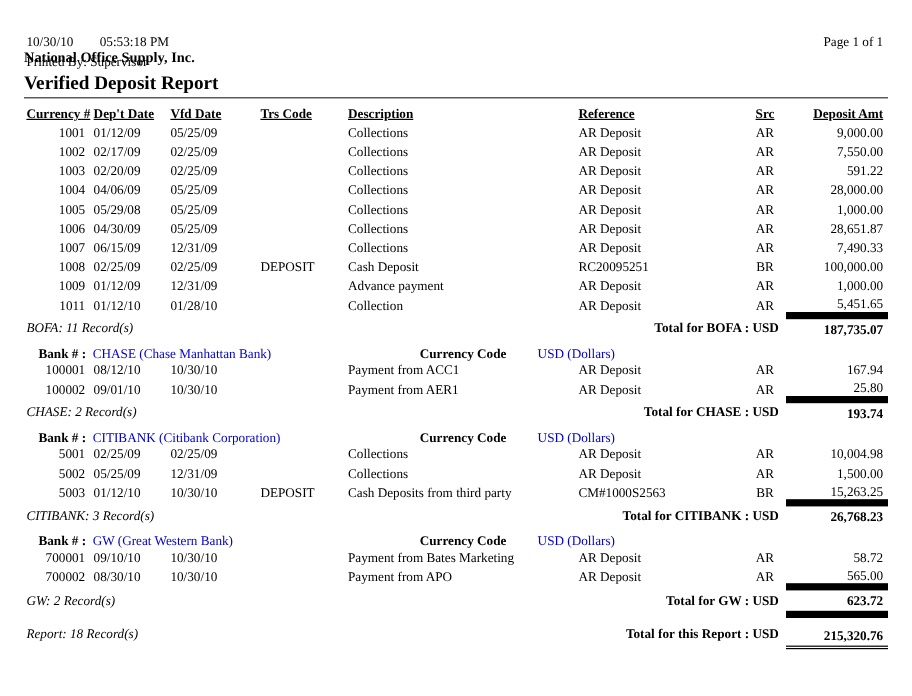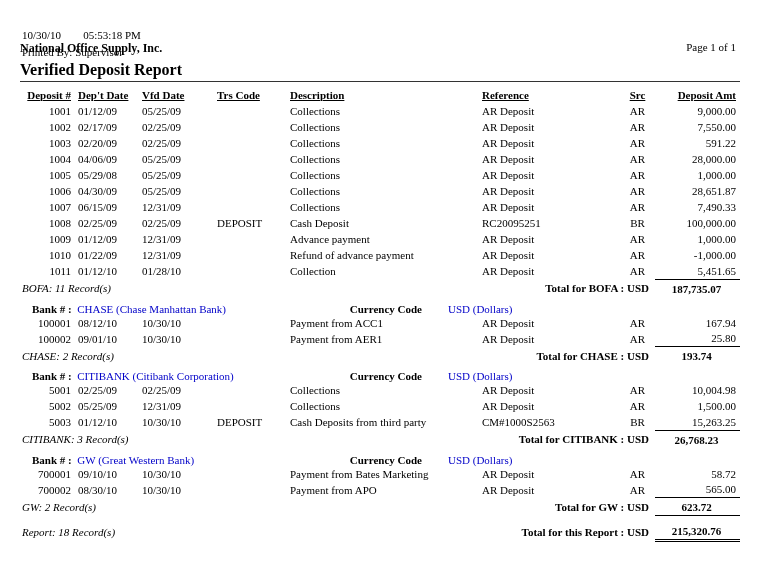--- a/index.html
+++ b/index.html
@@ -10,21 +10,21 @@
     font-size: 11px; padding: 27px 20px 0 20px; position: relative; overflow: hidden;
   }
   
   .page-header { position: relative; height: 52px; }
   .ph-left { position: absolute; left: 2px; top: 2px; }
   .ph-time { margin-left: 22px; }
   .ph-printed { margin-top: 5px; }
   .ph-center { position: absolute; left: 0; right: 0; top: 14px; }
   .ph-company { font-weight: bold; font-size: 12px; }
   .ph-title { font-weight: bold; font-size: 16px; margin-top: 5px; }
-  .ph-right { position: absolute; right: 4px; top: 14px; }
+  .ph-right { position: absolute; right: 4px; top: 2px; }
   .rule { border-top: 1px solid #333; margin-top: 2px; }
   
   table.report { width: 720px; border-collapse: collapse; table-layout: fixed; margin-top: 3px; }
   th {
     font-weight: bold; text-decoration: underline; text-align: left;
     font-size: 11px; padding: 4px 2px 2px 2px; white-space: nowrap;
   }
   td { padding: 0 2px; height: 16px; vertical-align: middle; white-space: nowrap; overflow: visible; }
   .b { font-weight: bold; }
   .blue { color: #0000C8; }
@@ -38,21 +38,21 @@
   .amt      { text-align: right; padding-right: 4px; }
   
   .bank-row td { padding-top: 6px; }
   .bank-cell { padding-left: 12px; }
   .cur-label { font-weight: bold; text-align: right; padding-right: 48px; }
   .cur-value { position: relative; left: -24px; }
   
   .group-foot td { padding-top: 3px; padding-bottom: 2px; }
   .count { font-style: italic; padding-left: 2px; }
   .total-label { font-weight: bold; text-align: right; padding-right: 6px; }
-  .total-amt { font-weight: bold; border-top: 1px solid #000000; text-align: center; }
+  .total-amt { font-weight: bold; border-top: 6px solid #000000; }
   
   .report-foot td { padding-top: 9px; }
   .grand { border-bottom: 3px double #000; }
 </style>
 </head>
 <body>
 
 <div class="page">
 
   <div class="page-header">
@@ -77,21 +77,21 @@
         <col style="width:64px">
         <col style="width:76px">
         <col style="width:70px">
       <col style="width:185px">
         <col style="width:150px">
         <col style="width:35px">
         <col style="width:85px">
     </colgroup>
     <thead>
       <tr>
-        <th class="col-dep">Deposit #</th>
+        <th class="col-dep">Currency #</th>
         <th class="col-date">Dep't Date</th>
         <th class="col-date">Vfd Date</th>
         <th class="col-trs">Trs Code</th>
         <th class="col-desc">Description</th>
         <th class="col-ref">Reference</th>
         <th class="col-src">Src</th>
         <th class="amt">Deposit Amt</th>
       </tr>
     </thead>
     <tbody id="report-body">
@@ -179,30 +179,20 @@
           <td class="col-dep">1009</td>
           <td class="col-date">01/12/09</td>
           <td class="col-date">12/31/09</td>
           <td class="col-trs"></td>
           <td class="col-desc">Advance payment</td>
           <td class="col-ref">AR Deposit</td>
           <td class="col-src">AR</td>
           <td class="amt">1,000.00</td>
         </tr>
         <tr class="data-row">
-          <td class="col-dep">1010</td>
-          <td class="col-date">01/22/09</td>
-          <td class="col-date">12/31/09</td>
-          <td class="col-trs"></td>
-          <td class="col-desc">Refund of advance payment</td>
-          <td class="col-ref">AR Deposit</td>
-          <td class="col-src">AR</td>
-          <td class="amt">-1,000.00</td>
-        </tr>
-        <tr class="data-row">
           <td class="col-dep">1011</td>
           <td class="col-date">01/12/10</td>
           <td class="col-date">01/28/10</td>
           <td class="col-trs"></td>
           <td class="col-desc">Collection</td>
           <td class="col-ref">AR Deposit</td>
           <td class="col-src">AR</td>
           <td class="amt">5,451.65</td>
         </tr>
         <tr class="group-foot">

